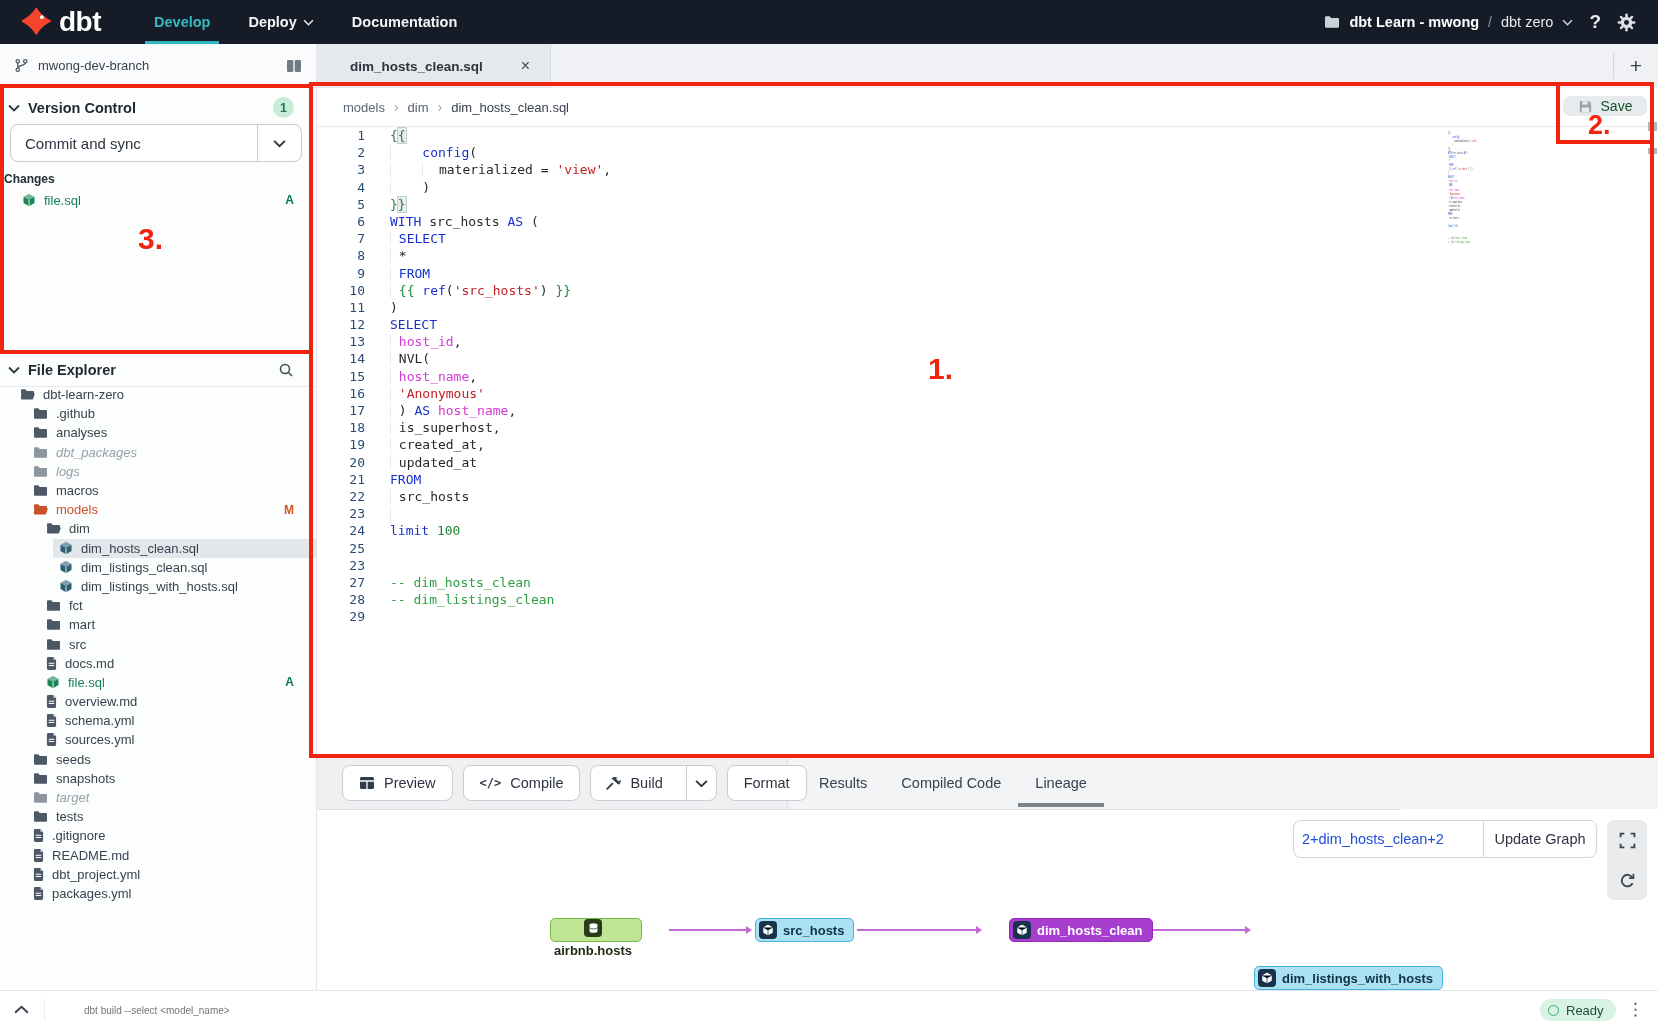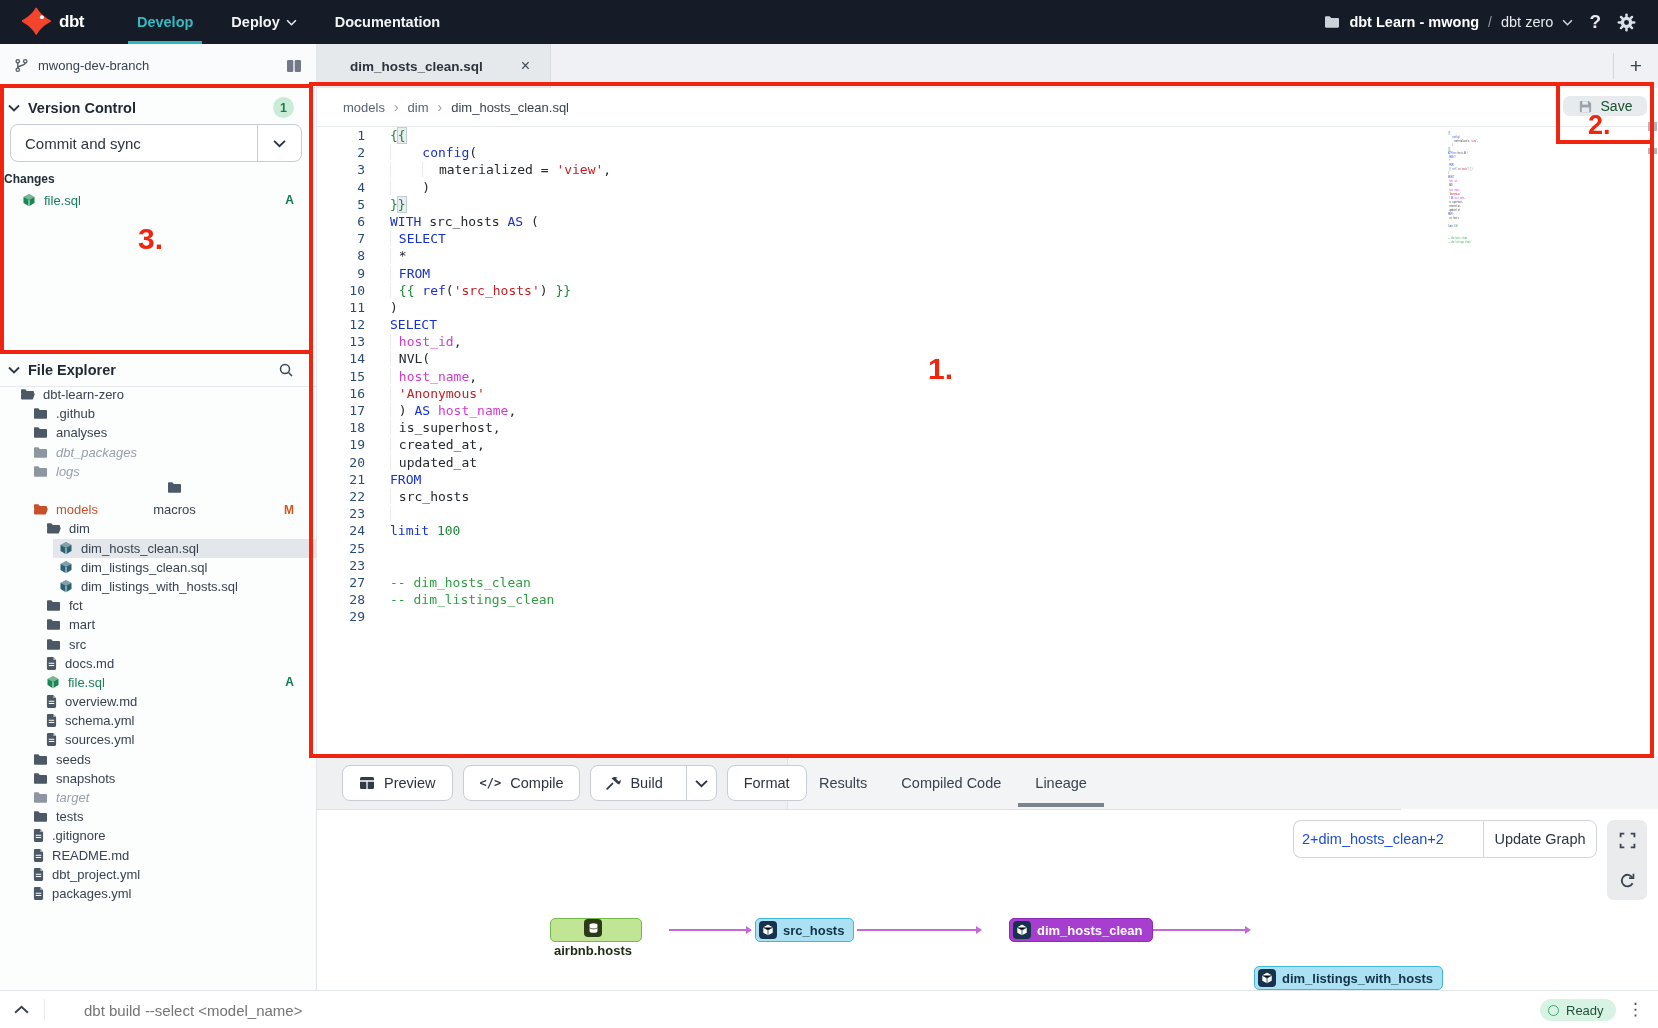--- a/index.html
+++ b/index.html
@@ -8,21 +8,21 @@
     font-family: "Liberation Sans", sans-serif;
     color:#2b3440; background:#ffffff; position:relative; overflow:hidden;
   }
   svg { display:block; }
 
   
   .topnav { position:absolute; left:0; top:0; width:1658px; height:44px;
     background:#161c27; display:flex; align-items:stretch; justify-content:space-between; z-index:5; }
   .nav-left { display:flex; align-items:stretch; }
   .logo { display:flex; align-items:center; gap:7px; padding:0 10px 0 22px; }
-  .logo-text { color:#fff; font-weight:700; font-size:17px; letter-spacing:-0.5px; }
+  .logo-text { color:#fff; font-weight:700; font-size:28px; letter-spacing:-0.5px; }
   .menu { display:flex; align-items:stretch; margin-left:24px; }
   .menu-item { position:relative; display:flex; align-items:center; gap:6px; padding:0 19px;
     color:#f2f4f6; font-size:14.5px; font-weight:700; cursor:pointer; }
   .menu-item.active { color:#35bac3; }
   .menu-item.active::after { content:""; position:absolute; left:10px; right:10px; bottom:0; height:3px; background:#2fb6bf; }
   .nav-right { display:flex; align-items:center; gap:14px; padding-right:22px; }
   .proj-group { display:flex; align-items:center; gap:9px; }
   .proj { color:#fff; font-weight:700; font-size:14.5px; }
   .proj-sep { color:#8d97a2; font-size:14px; }
   .env { color:#e7eaee; font-size:14.5px; }
@@ -144,21 +144,21 @@
   .ledge { position:absolute; top:119px; height:2px; background:#c26bd4; }
   .ledge::after { content:""; position:absolute; right:-6px; top:-3px;
     border-left:6px solid #c26bd4; border-top:4px solid transparent; border-bottom:4px solid transparent; }
 
   
   .statusbar { position:absolute; left:0; top:990px; width:1658px; height:38px; background:#fff;
     border-top:1px solid #e4e7ea; }
   .sb-chevron { position:absolute; left:14px; top:14px; cursor:pointer; }
   .sb-divider { position:absolute; left:44px; top:8px; width:1px; height:22px; background:#e9ebee; }
   .sb-input { position:absolute; left:84px; top:4px; width:700px; height:30px; border:none; outline:none;
-    font-size:15px; color:#5c6670; font-family:"Liberation Sans", sans-serif; background:transparent; }
+    font-size:10px; color:#5c6670; font-family:"Liberation Sans", sans-serif; background:transparent; }
   .ready-pill { position:absolute; left:1540px; top:8px; height:22px; padding:0 12px 0 8px;
     background:#d8f3e3; border-radius:11px; display:flex; align-items:center; gap:7px; }
   .ready-dot { width:11px; height:11px; border-radius:50%; border:1.6px solid #2fae71; }
   .ready-text { font-size:13px; color:#1f5138; }
   .kebab { position:absolute; left:1627px; top:8px; font-size:17px; color:#49525e; cursor:pointer;
     letter-spacing:0; line-height:22px; }
 
   
   .ann { position:absolute; border:4px solid #f1250f; pointer-events:none; z-index:40; }
   .ann-r1 { left:309px; top:82px; width:1345px; height:676px; }
@@ -348,21 +348,21 @@
         <span class="tl">dbt_packages</span>
       </div>
       <div class="tree-item muted" style="padding-left: 33px;">
         <span class="ti">
           <svg width="15" height="13" viewBox="0 0 16 14">
             <path d="M1 2.5c0-.7.5-1.2 1.2-1.2h3.4l1.6 1.8h6.6c.7 0 1.2.5 1.2 1.2v7.2c0 .7-.5 1.2-1.2 1.2H2.2c-.7 0-1.2-.5-1.2-1.2z" fill="currentColor"></path>
           </svg>
         </span>
         <span class="tl">logs</span>
       </div>
-      <div class="tree-item" style="padding-left: 33px; flex-direction: column;">
+      <div class="tree-item" style="padding-left: 33px;">
         <span class="ti">
           <svg width="15" height="13" viewBox="0 0 16 14">
             <path d="M1 2.5c0-.7.5-1.2 1.2-1.2h3.4l1.6 1.8h6.6c.7 0 1.2.5 1.2 1.2v7.2c0 .7-.5 1.2-1.2 1.2H2.2c-.7 0-1.2-.5-1.2-1.2z" fill="currentColor"></path>
           </svg>
         </span>
         <span class="tl">macros</span>
       </div>
       <div class="tree-item acc-orange" style="padding-left: 33px;">
         <span class="ti">
           <svg width="15" height="13" viewBox="0 0 16 14">

